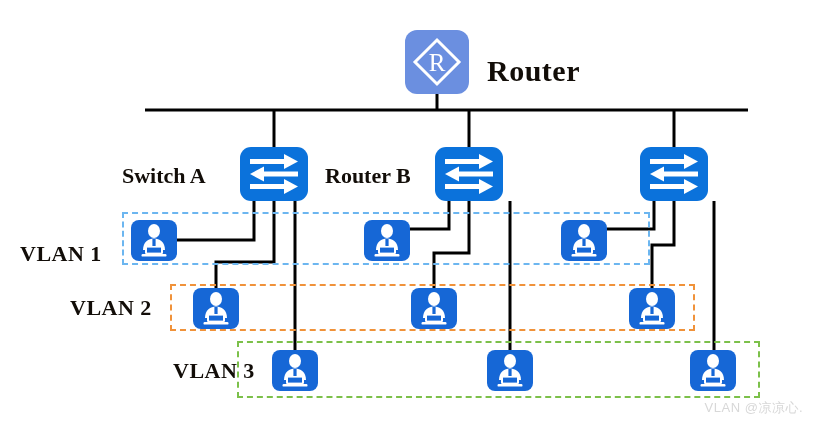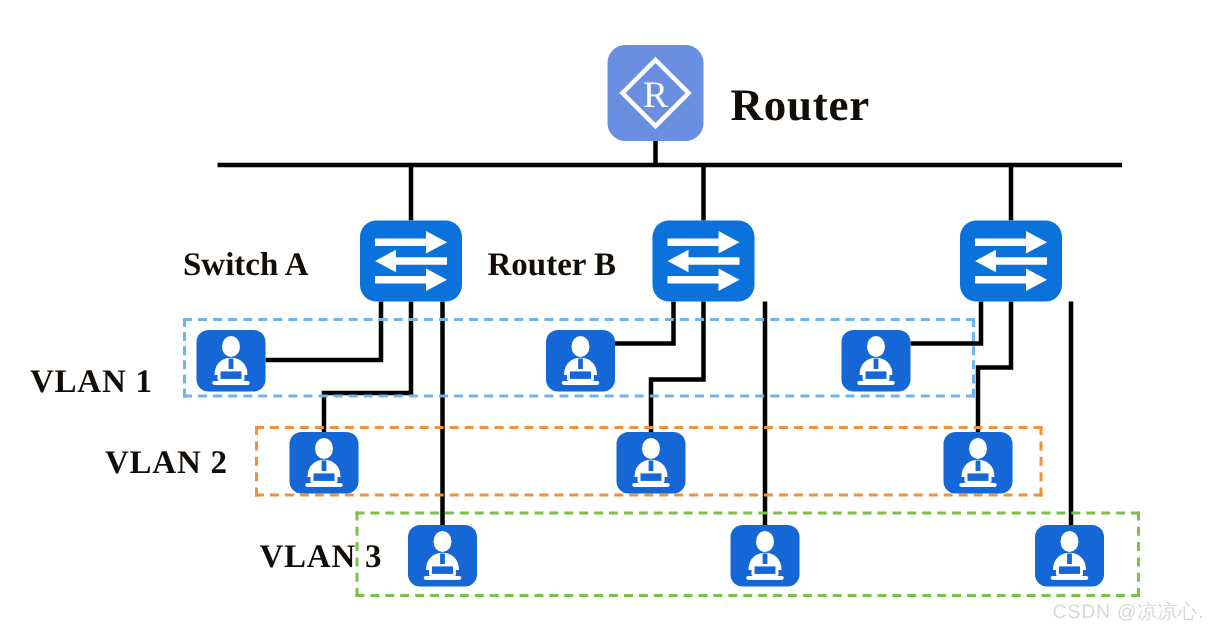--- a/index.html
+++ b/index.html
@@ -235,15 +235,15 @@
         <ellipse cx="23" cy="11" rx="6" ry="7"></ellipse>
         <path d="M12 30 C12 22 17.5 18.5 23 18.5 C28.5 18.5 34 22 34 30 Z"></path>
         <rect x="21.4" y="19" width="3.2" height="9" fill="#1667d6"></rect>
         <rect x="14" y="26" width="18" height="8" rx="1.2"></rect>
         <rect x="16" y="27.6" width="14" height="5" fill="#1667d6"></rect>
         <rect x="10.5" y="34" width="25" height="2.6" rx="1.2"></rect>
       </g>
     </svg>
   </div>
 
-  <div class="watermark">CSDN @凉凉心.</div>
+  <div class="watermark">VLAN @凉凉心.</div>
 
 </div>
 
 </body></html>

